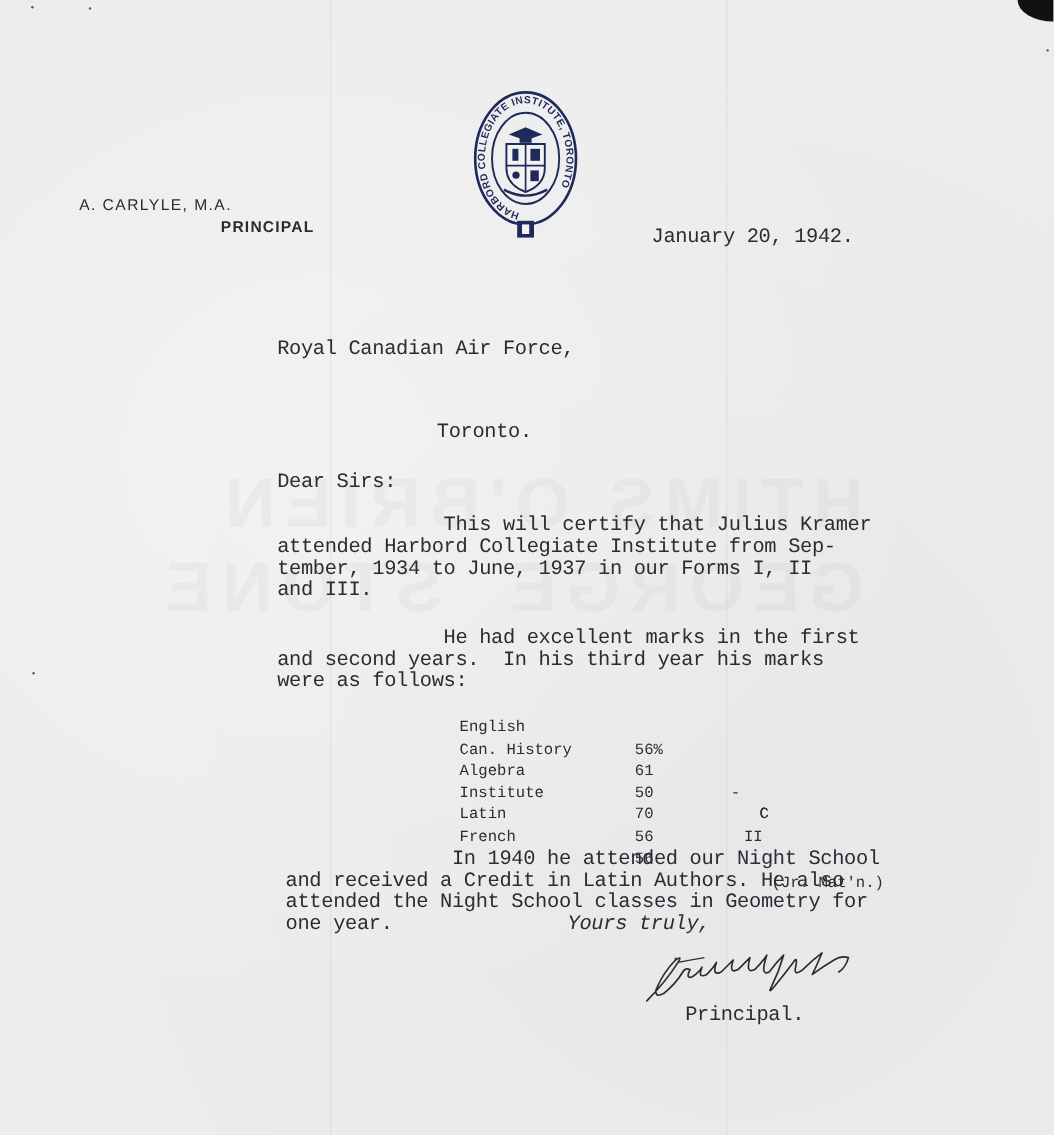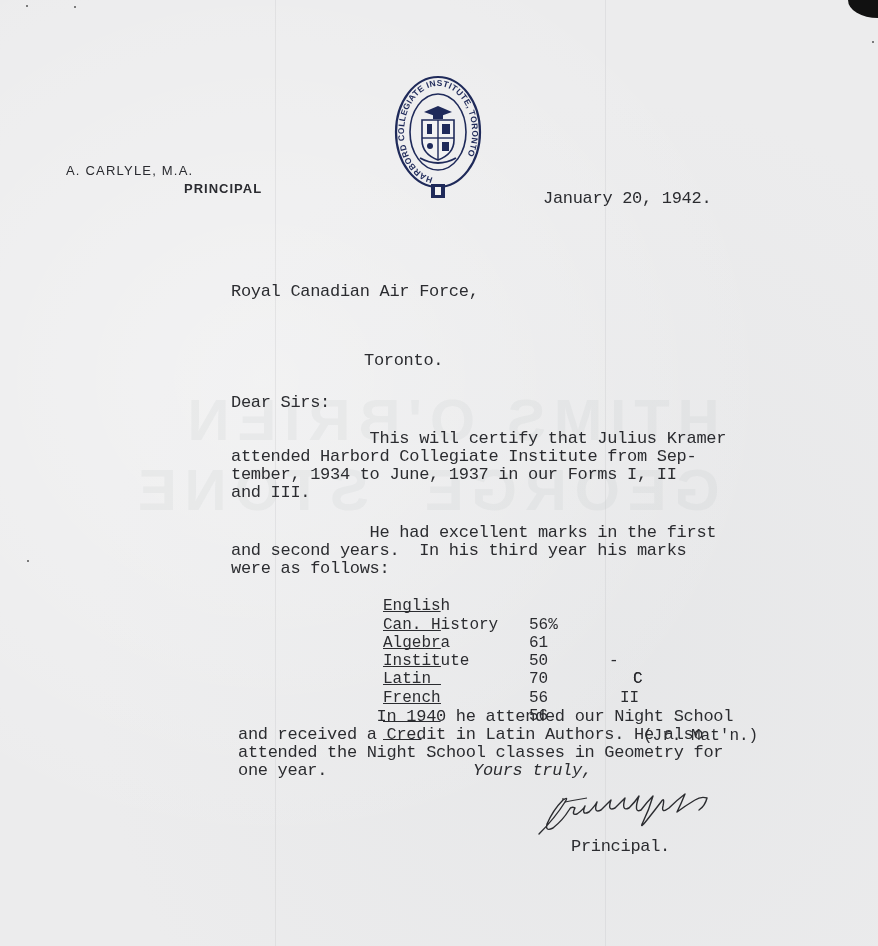--- a/index.html
+++ b/index.html
@@ -81,24 +81,23 @@
     .date { left: 543px; top: 190px; }
     .recipient { left: 231px; top: 283px; }
     .city { left: 364px; top: 339px; margin-top: 13px; }
     .salutation { left: 231px; top: 394px; }
     .para1 { left: 231px; top: 430px; }
     .para2 { left: 231px; top: 524px; }
     .marks {
       position: absolute;
       left: 383px; top: 579px;
       font-family: "Liberation Mono", "DejaVu Sans Mono", monospace;
-      font-size: 16px;
+      font-size: 13px;
       color: #2b2c30;
       line-height: 18.3px;
-      text-decoration: underline;
     }
     .marks .row { position: relative; height: 18.3px; white-space: pre; }
     .marks .subj { position: absolute; left: 0; }
     .marks .score { position: absolute; left: 146px; }
     .marks .dash { position: absolute; left: 226px; }
     .marks .grade { position: absolute; left: 250px; }
     .marks .grade.roman { left: 237px; }
     .marks .note { position: absolute; left: 260px; margin-top: 38px; }
     .para3 { left: 238px; top: 708px; }
     .closing { left: 473px; top: 762px; font-style: italic; }

